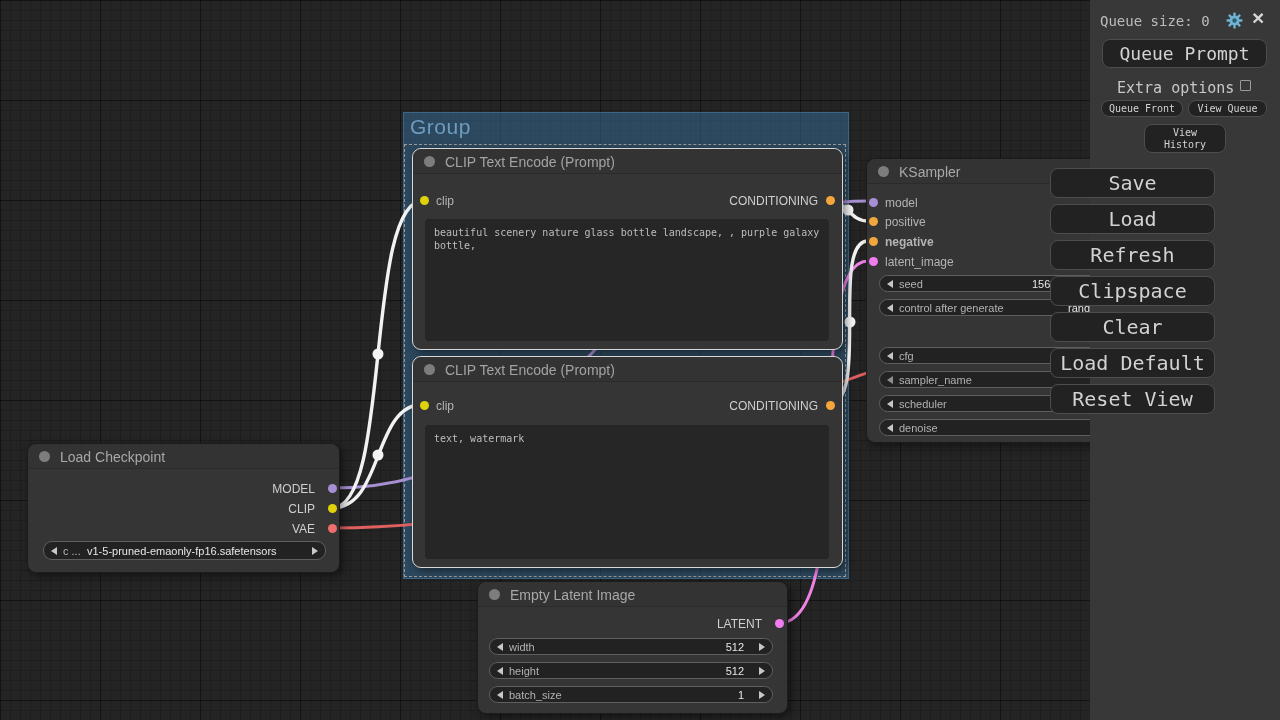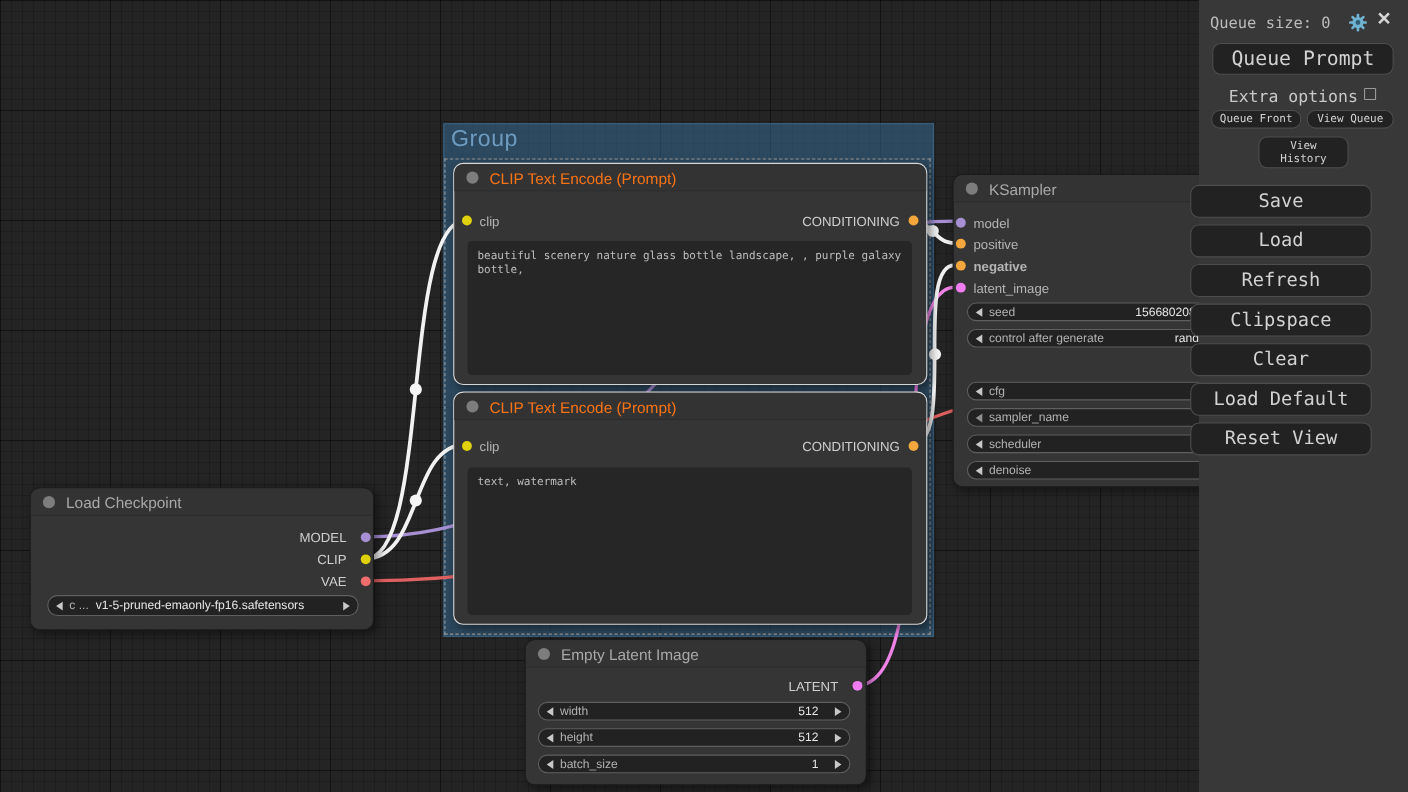--- a/index.html
+++ b/index.html
@@ -45,21 +45,21 @@
   .node {
     position:absolute; background:#353535; border:1px solid #1c1c1c;
     border-radius:9px; box-shadow:3px 3px 9px rgba(0,0,0,.45);
   }
   .node.selected { border:1px solid #d8d8d8; }
   .node-header { position:relative; height:25px; background:#333333;
                  border-radius:9px 9px 0 0; border-bottom:1px solid #2b2b2b; }
   .collapse-dot { position:absolute; left:11px; top:7px; width:11px; height:11px;
                   border-radius:50%; background:#7d7d7d; }
   .node-title { position:absolute; left:32px; top:5px; font-size:14px; color:#a8a8a8; white-space:nowrap; }
-  .node.selected .node-title { color:#f97316; }
+  .node.selected .node-title { color:#a3a3a3; }
 
   .slot-dot { position:absolute; width:9px; height:9px; border-radius:50%; }
   .c-yellow { background:#dfd20b; }
   .c-orange { background:#f2a63c; }
   .c-purple { background:#a78fd4; }
   .c-red    { background:#ef6d6d; }
   .c-pink   { background:#f07df0; }
   .slot-label { position:absolute; font-size:12px; color:#b4b4b4; white-space:nowrap; }
   .slot-label.out { color:#cfcfcf;text-align:center; }
 
@@ -90,21 +90,21 @@
   .queue-size { position:absolute; left:10px; top:13px; font-size:14px; color:#bcbcbc; }
   .gear { position:absolute; left:1226px; top:12px; width:17px; height:17px; }
   .close-x { position:absolute; left:1252px; top:6px; font-size:21px; color:#d6d6d6; font-weight:bold; cursor:default; }
   .sb-btn { position:absolute; background:#222222; border:1px solid #4d4d4d; border-radius:8px;
             color:#d2d2d2; display:flex; align-items:center; justify-content:center;
             font-family:"DejaVu Sans Mono", monospace; text-align:center; }
   .btn-queue-prompt { left:1102px; top:39px;  width:165px; height:29px; font-size:18px; }
   .btn-queue-front  { left:1101px; top:100px; width:82px;  height:17px; font-size:10px; }
   .btn-view-queue   { left:1188px; top:100px; width:79px;  height:17px; font-size:10px; }
   .btn-view-history { left:1144px; top:124px; width:82px;  height:29px; font-size:10px; line-height:12px; }
-  .btn-main { left:1082px; width:165px; height:30px; font-size:17px; }
+  .btn-main { left:1050px; width:165px; height:30px; font-size:20px; }
   .extra-options { position:absolute; left:1117px; top:79px; font-size:15px; color:#c8c8c8; }
   .checkbox { position:absolute; left:1240px; top:80px; width:11px; height:11px;
               border:1px solid #9a9a9a; background:transparent; border-radius:1px; }
 </style>
 </head>
 <body>
 
 <div class="canvas">
 
   <div class="group">

